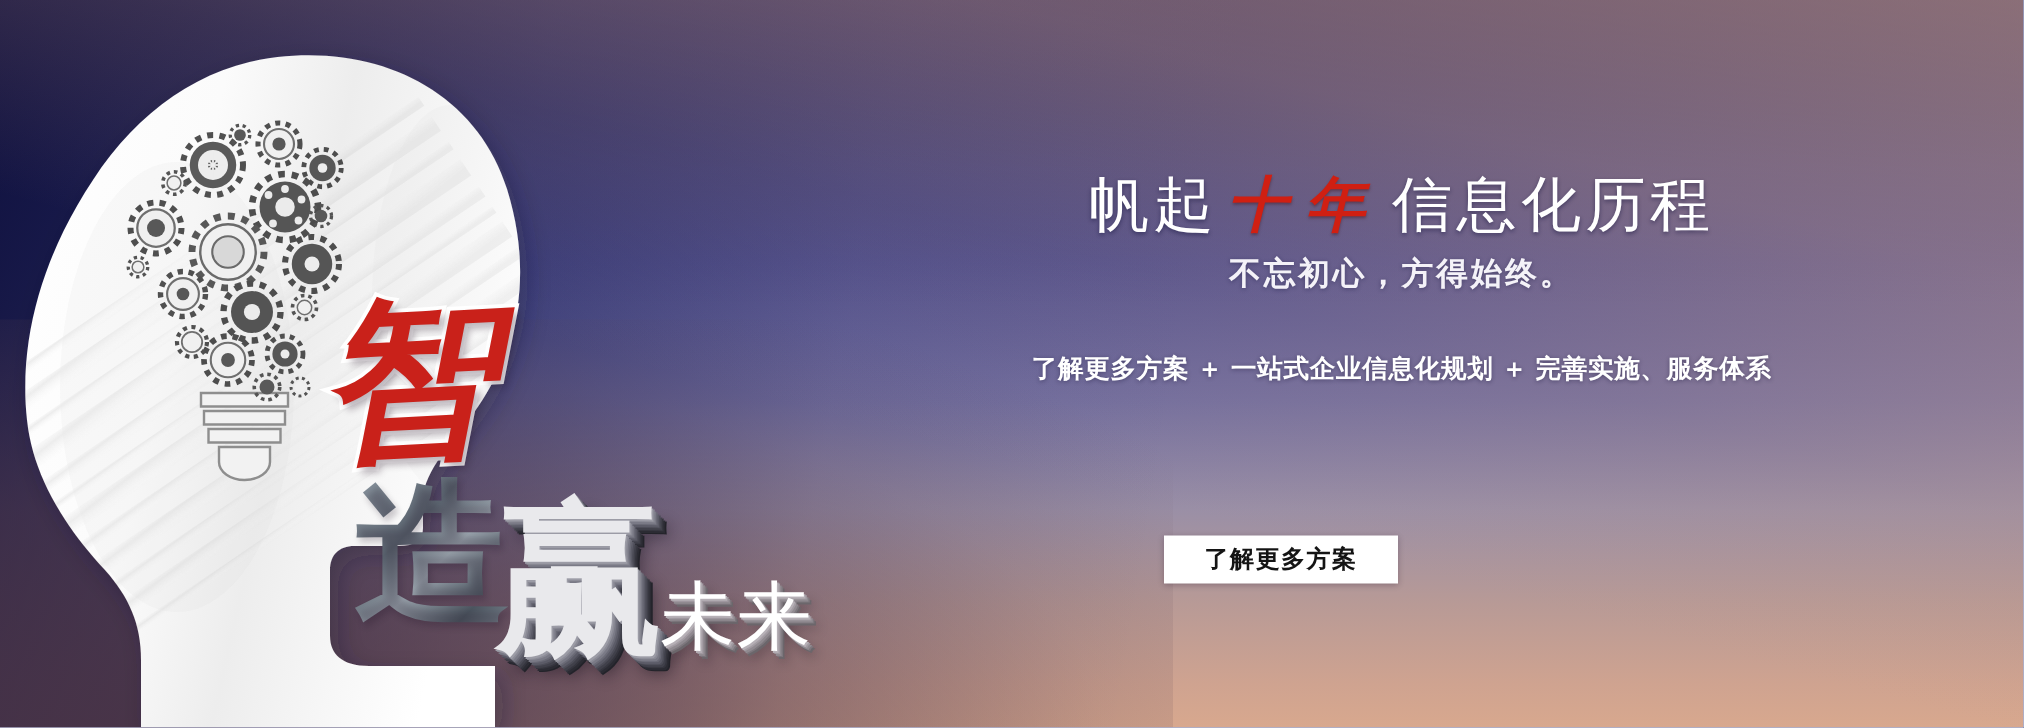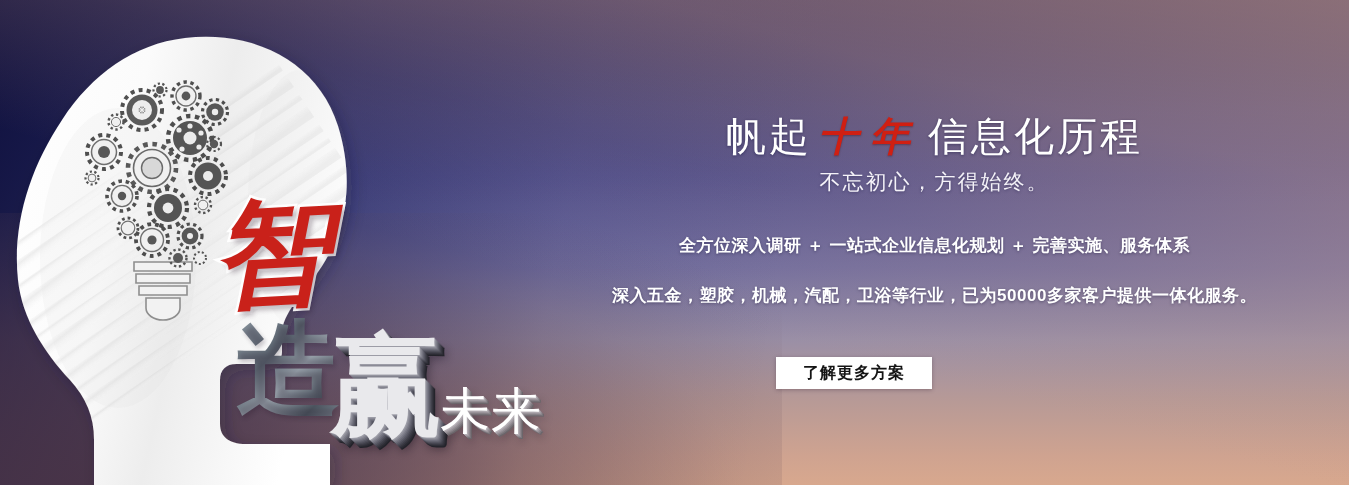--- a/index.html
+++ b/index.html
@@ -95,21 +95,21 @@
     text-shadow:0 1px 2px rgba(60,0,0,0.35);
   }
 
   .tagline{
     position:absolute;
     left:0; top:168px; width:100%;
     text-align:center;
     font-size:21px;
     letter-spacing:2px;
     color:#f4f2f8;
-    font-weight:400;
+    font-weight:700;
     white-space:nowrap;
     text-shadow:0 1px 3px rgba(20,20,60,0.40);
   }
 
   .bullet{
     position:absolute;
     left:0; width:100%;
     text-align:center;
     font-size:17px;
     font-weight:700;
@@ -395,19 +395,18 @@
     <div class="ch-ying">赢</div>
     <div class="ch-weilai">未来</div>
   </div>
 
   <div class="copy">
 
     <h1 class="title"><span class="seg">帆起</span><span class="accent">十年</span><span class="seg">信息化历程</span></h1>
 
     <div class="tagline">不忘初心，方得始终。</div>
 
-    <div class="bullet b1">全方位深入调研 ＋ 一站式企业信息化规划 ＋ 完善实施、服务体系</div>
-    <div class="bullet b2">深入五金，塑胶，机械，汽配，卫浴等行业，已为50000多家客户提供一体化服务。</div>
+    <div class="bullet b1">了解更多方案 ＋ 一站式企业信息化规划 ＋ 完善实施、服务体系</div>
 
     <button class="cta" type="button">了解更多方案</button>
   </div>
 
 </div>
 
 </body></html>

